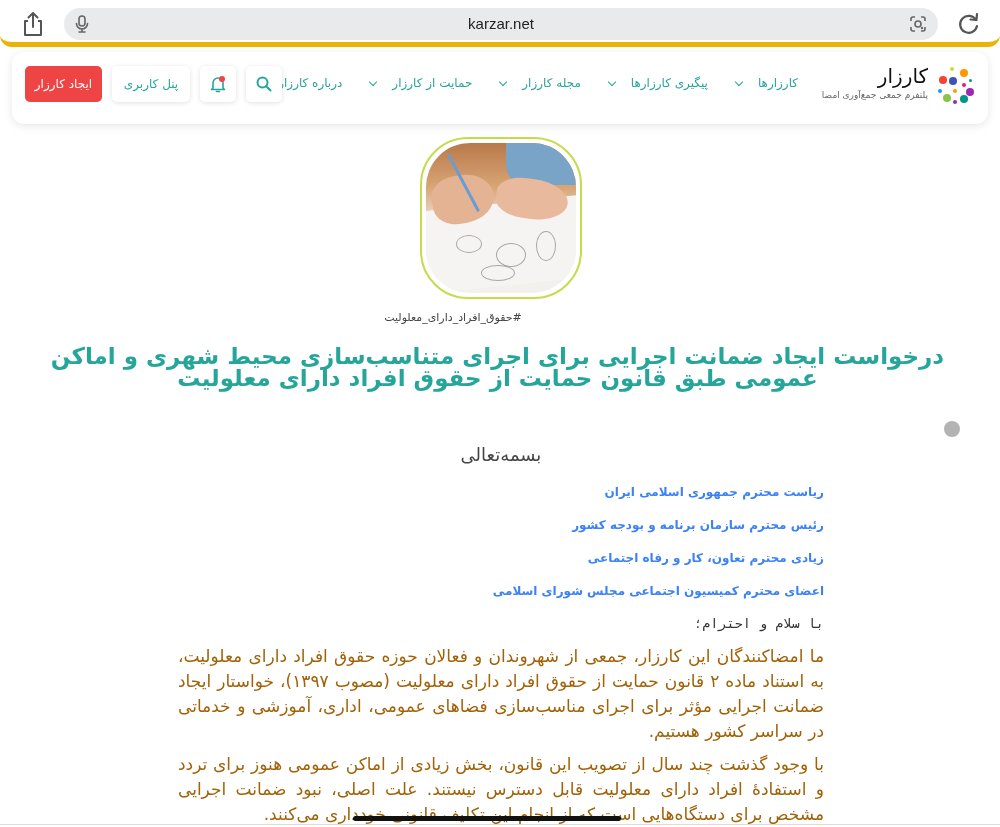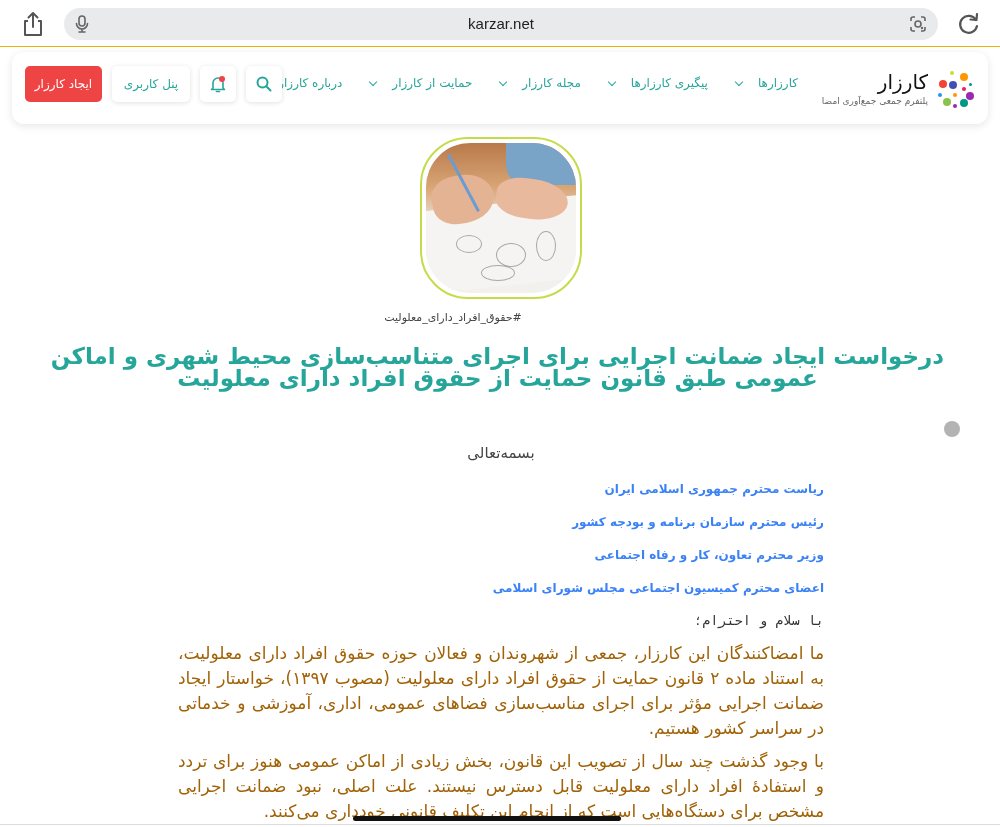--- a/index.html
+++ b/index.html
@@ -1,30 +1,30 @@
 <!DOCTYPE html>
 <html><head>
 <meta charset="utf-8">
 <style>
   * { box-sizing: border-box; margin: 0; padding: 0; }
   html, body { width: 1000px; height: 827px; overflow: hidden; background: #ffffff; }
   body { font-family: "DejaVu Sans", sans-serif; color: #333; position: relative; }
 
   
-  .browser-bar { position: absolute; left: 0; top: 0; width: 1000px; height: 47px; background: #fff; border-bottom: 1px solid #eab308; }
+  .browser-bar { position: absolute; left: 0; top: 0; width: 1000px; height: 47px; background: #fff; border-bottom: 5px solid #eab308; border-radius: 12px; }
   .share-btn { position: absolute; left: 20px; top: 10px; width: 26px; height: 28px; cursor: pointer; }
   .url-field { position: absolute; left: 64px; top: 8px; width: 874px; height: 32px; background: #e9eaec; border-radius: 16px; }
   .mic-btn { position: absolute; left: 8px; top: 6px; width: 20px; height: 20px; }
   .url-text { position: absolute; left: 0; right: 0; top: 7px; text-align: center; font-family: "Liberation Sans", sans-serif; font-size: 15px; color: #222; }
   .lens-btn { position: absolute; right: 10px; top: 6px; width: 20px; height: 20px; }
   .reload-btn { position: absolute; left: 956px; top: 11px; width: 26px; height: 26px; }
 
   
   .site-header { position: absolute; left: 12px; top: 52px; width: 976px; height: 72px; background: #fff; border-radius: 12px; box-shadow: 0 2px 8px rgba(0,0,0,0.10); direction: rtl; }
-  .brand { position: absolute; right: 12px; top: 12px; height: 48px; display: flex; align-items: center; gap: 8px; }
+  .brand { position: absolute; right: 12px; top: 12px; height: 48px; display: flex; gap: 8px; }
   .brand-logo { width: 40px; height: 40px; position: relative; }
   .brand-logo span { position: absolute; border-radius: 50%; }
   .brand-text { display: flex; flex-direction: column; align-items: flex-start; }
   .brand-name { font-size: 20px; color: #111; font-family: "DejaVu Sans", sans-serif; line-height: 24px; }
   .brand-tagline { font-size: 9px; color: #666; margin-top: 2px; }
 
   .nav { position: absolute; right: 190px; top: 24px; display: flex; gap: 28px; direction: rtl; }
   .nav-item { font-size: 12px; color: #26a69a; display: flex; align-items: center; gap: 16px; cursor: pointer; white-space: nowrap; }
   .chev { display: inline-block; width: 6px; height: 6px; border-right: 1.3px solid #26a69a; border-bottom: 1.3px solid #26a69a; transform: rotate(45deg); margin-top: -3px; }
 
@@ -42,21 +42,21 @@
   .img-paper { position: absolute; left: 0; bottom: 0; width: 100%; height: 55%; background: #f5f4f2; transform: skewY(-6deg); transform-origin: left bottom; }
   .scribble { position: absolute; border: 1.5px solid #777; border-radius: 50%; opacity: 0.6; }
 
   .hashtag { position: absolute; left: 0; width: 906px; top: 311px; text-align: center; font-size: 11px; color: #444; direction: rtl; }
 
   .title { position: absolute; left: 20px; width: 955px; top: 345px; text-align: center; font-size: 23px; line-height: 22px; color: #26a69a; direction: rtl; }
 
   .scroll-dot { position: absolute; left: 944px; top: 421px; width: 16px; height: 16px; background: #b3b3b3; border-radius: 50%; }
 
   .body-text { position: absolute; left: 178px; width: 646px; top: 444px; direction: rtl; text-align: right; }
-  .bismillah { text-align: center; font-size: 15px; color: #444; margin-bottom: 18px; padding-right: 0; }
+  .bismillah { text-align: center; font-size: 18px; color: #444; margin-bottom: 18px; padding-right: 0; }
   .salutation { font-size: 12px; font-weight: bold; color: #3b82f6; line-height: 18px; margin-bottom: 15px; }
   .greeting { font-size: 13.5px; color: #333; margin-top: 4px; margin-bottom: 12px; font-family: Liberation Mono, monospace; }
   .para { font-size: 17px; line-height: 25px; color: #a16207; text-align: justify; text-align-last: right; margin-bottom: 8px; }
 
   .home-indicator { position: absolute; left: 353px; top: 816px; width: 268px; height: 5px; background: #111; border-radius: 3px; }
   .bottom-rule { position: absolute; left: 0; top: 824px; width: 1000px; height: 1px; background: #ddd; }
 </style>
 </head>
 <body>
 
@@ -172,21 +172,21 @@
 <div class="hashtag">#حقوق_افراد_دارای_معلولیت</div>
 
 <h1 class="title">درخواست ایجاد ضمانت اجرایی برای اجرای متناسب‌سازی محیط شهری و اماکن عمومی طبق قانون حمایت از حقوق افراد دارای معلولیت</h1>
 
 <div class="scroll-dot"></div>
 
 <div class="body-text">
   <div class="bismillah">بسمه‌تعالی</div>
   <div class="salutation">ریاست محترم جمهوری اسلامی ایران</div>
   <div class="salutation">رئیس محترم سازمان برنامه و بودجه کشور</div>
-  <div class="salutation">وزیر محترم تعاون، کار و رفاه اجتماعی</div>
+  <div class="salutation">زیادی محترم تعاون، کار و رفاه اجتماعی</div>
   <div class="salutation">اعضای محترم کمیسیون اجتماعی مجلس شورای اسلامی</div>
   <div class="greeting">با سلام و احترام؛</div>
   <p class="para">ما امضاکنندگان این کارزار، جمعی از شهروندان و فعالان حوزه حقوق افراد دارای معلولیت، به استناد ماده ۲ قانون حمایت از حقوق افراد دارای معلولیت (مصوب ۱۳۹۷)، خواستار ایجاد ضمانت اجرایی مؤثر برای اجرای مناسب‌سازی فضاهای عمومی، اداری، آموزشی و خدماتی در سراسر کشور هستیم.</p>
   <p class="para">با وجود گذشت چند سال از تصویب این قانون، بخش زیادی از اماکن عمومی هنوز برای تردد و استفادهٔ افراد دارای معلولیت قابل دسترس نیستند. علت اصلی، نبود ضمانت اجرایی مشخص برای دستگاه‌هایی است که از انجام این تکلیف قانونی خودداری می‌کنند.</p>
 </div>
 
 <div class="home-indicator"></div>
 <div class="bottom-rule"></div>
 
 </body></html>

